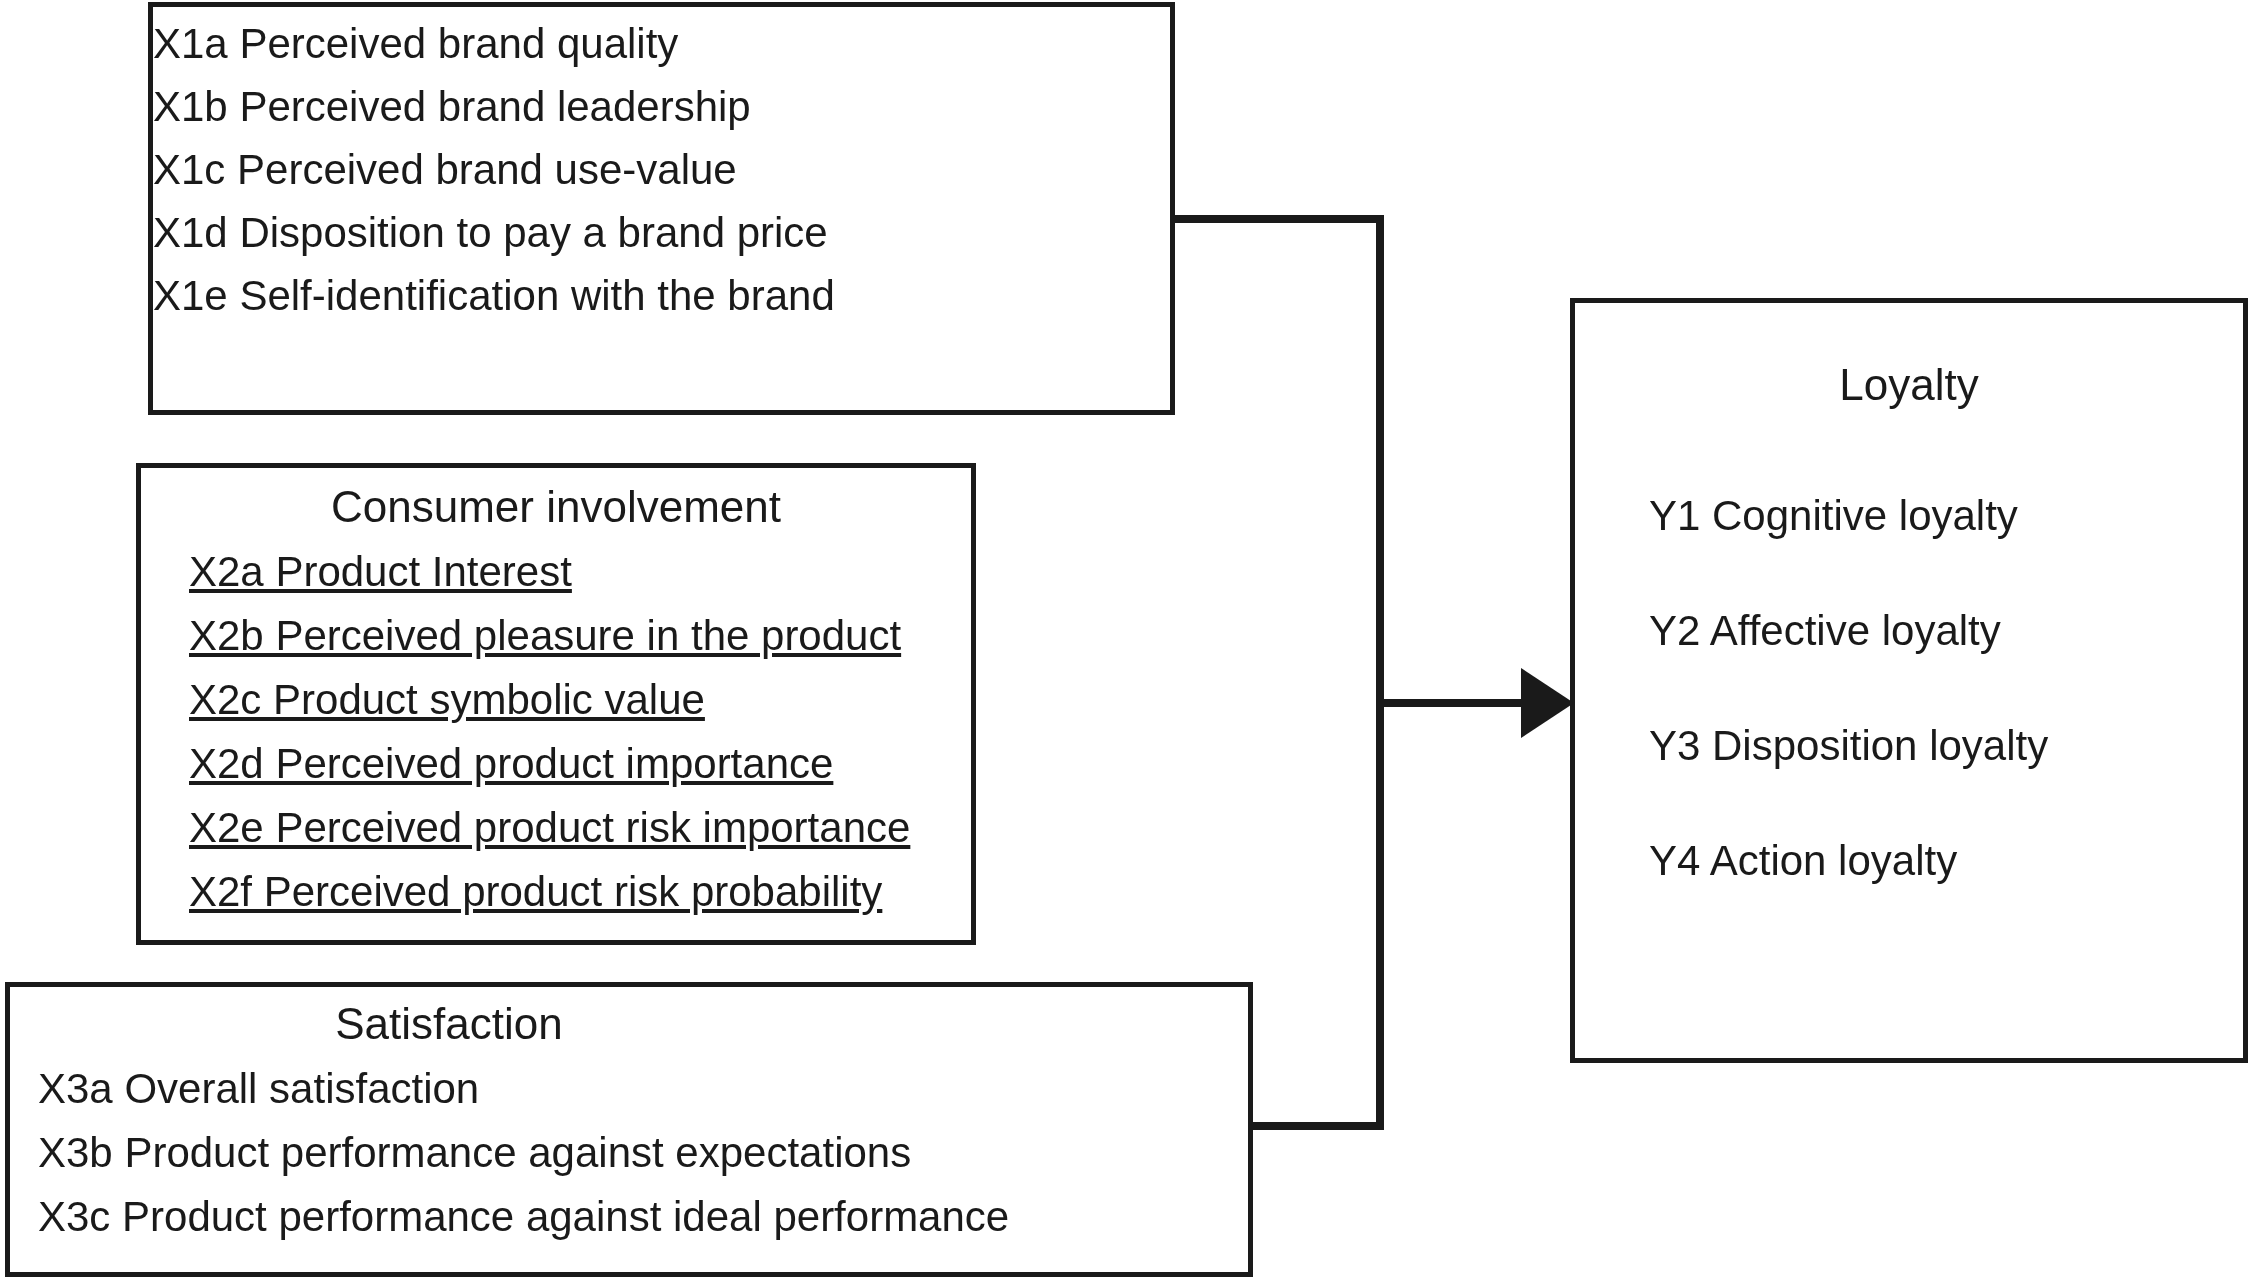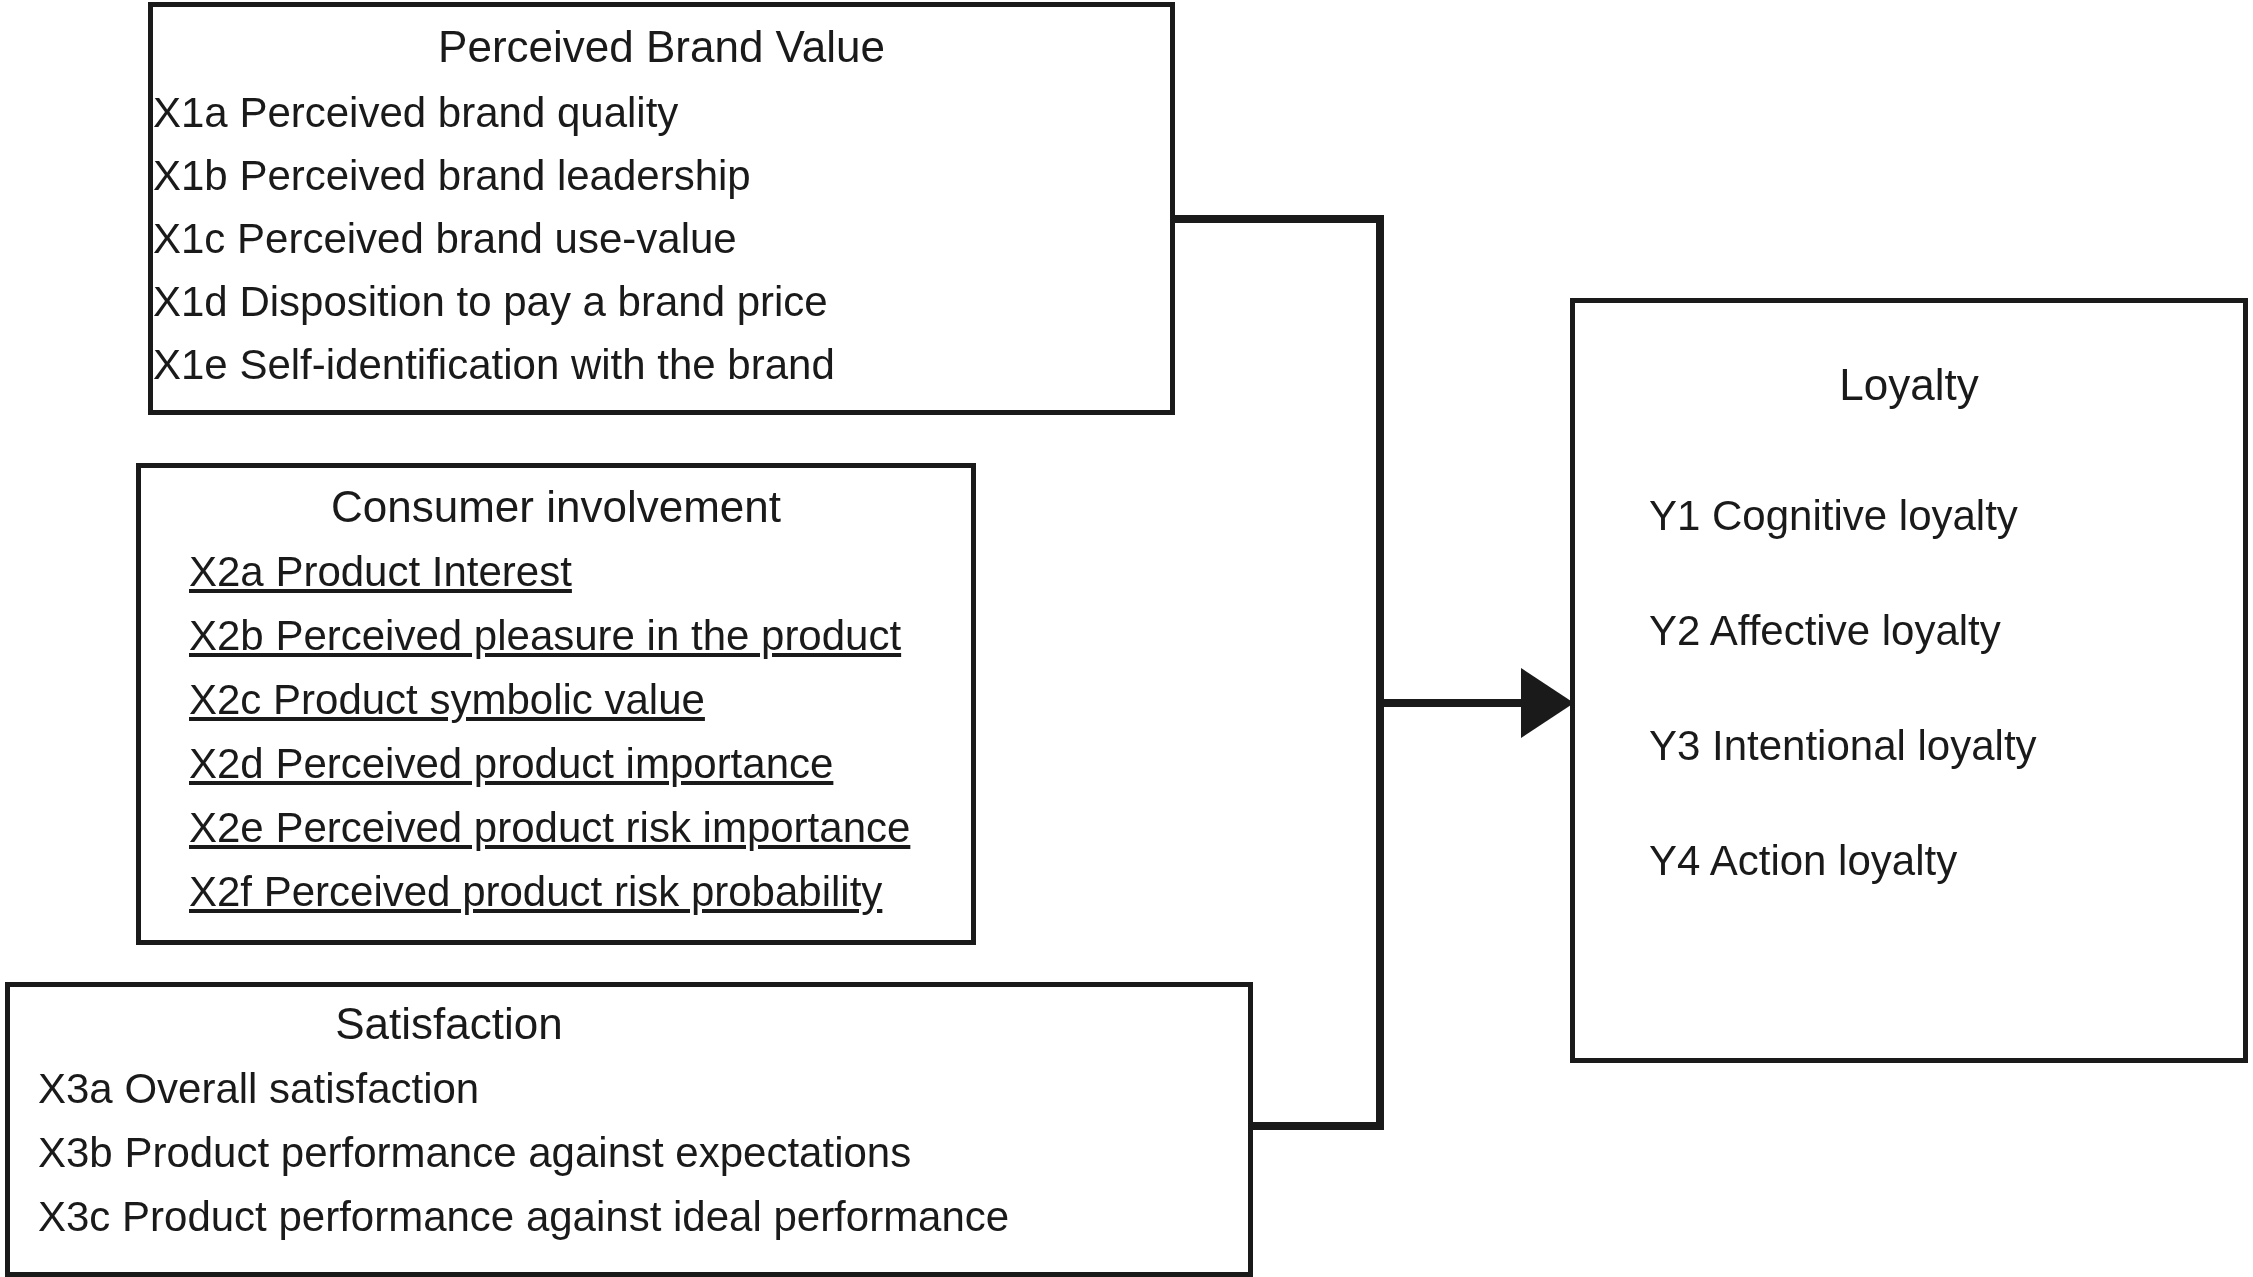--- a/index.html
+++ b/index.html
@@ -157,21 +157,20 @@
     border-bottom: 35px solid transparent;
     border-left: 53px solid #1a1a1a;
   }
 </style>
 </head>
 <body>
 
 <div id="canvas">
 
   <div class="node-box" id="box-brand-value">
-    <div class="node-title">Perceived Brand Value</div>
     <ul class="node-items">
       <li class="node-item">X1a Perceived brand quality</li>
       <li class="node-item">X1b Perceived brand leadership</li>
       <li class="node-item">X1c Perceived brand use-value</li>
       <li class="node-item">X1d Disposition to pay a brand price</li>
       <li class="node-item">X1e Self-identification with the brand</li>
     </ul>
   </div>
 
   <div class="node-box" id="box-consumer-involvement">
@@ -193,21 +192,21 @@
       <li class="node-item">X3b Product performance against expectations</li>
       <li class="node-item">X3c Product performance against ideal performance</li>
     </ul>
   </div>
 
   <div class="node-box" id="box-loyalty">
     <div class="node-title">Loyalty</div>
     <ul class="node-items">
       <li class="node-item">Y1 Cognitive loyalty</li>
       <li class="node-item">Y2 Affective loyalty</li>
-      <li class="node-item">Y3 Intentional loyalty</li>
+      <li class="node-item">Y3 Disposition loyalty</li>
       <li class="node-item">Y4 Action loyalty</li>
     </ul>
   </div>
 
   <div class="conn" id="conn-brand-horizontal"></div>
   <div class="conn" id="conn-trunk-vertical"></div>
   <div class="conn" id="conn-satisfaction-horizontal"></div>
   <div class="conn" id="conn-arrow-shaft"></div>
   <div id="conn-arrow-head"></div>
 

